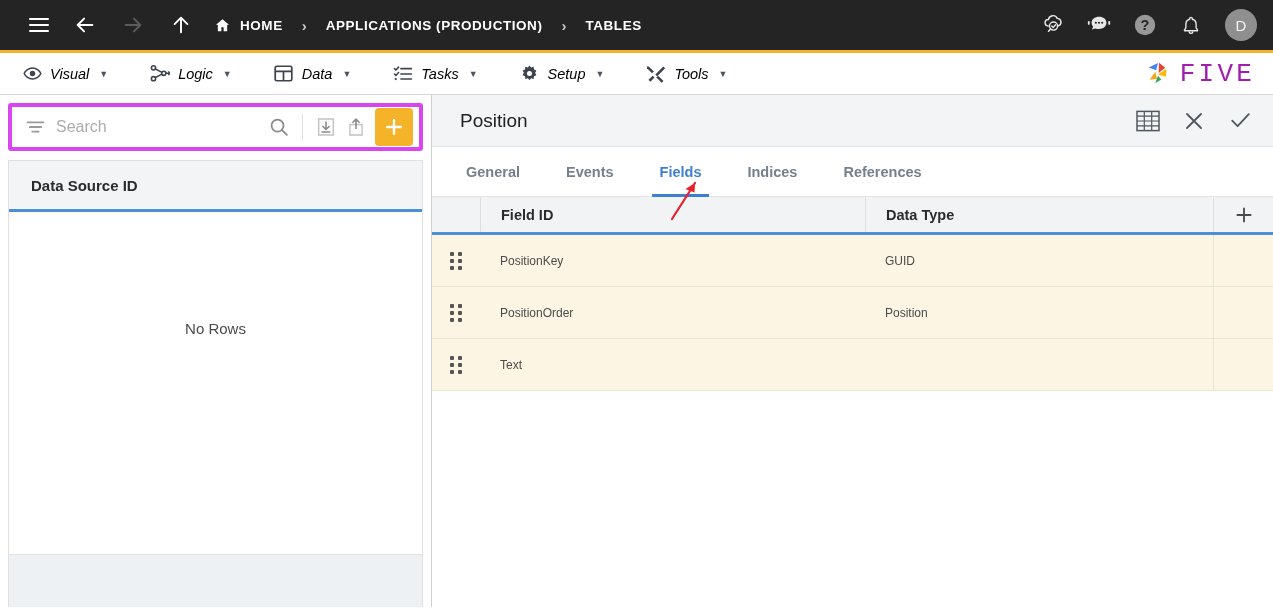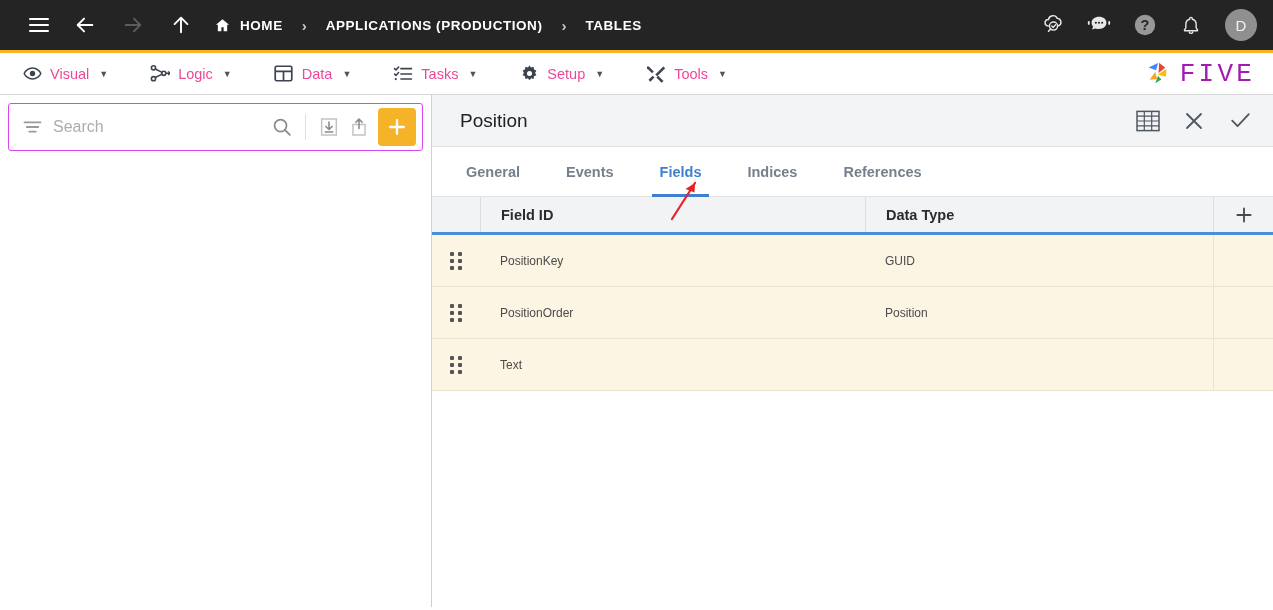--- a/index.html
+++ b/index.html
@@ -72,21 +72,21 @@
     position: relative;
   }
   .menu-item {
     display: flex; align-items: center; gap: 8px;
     padding: 0 12px 0 2px;
     margin-right: 28px;
     color: #56606d;
     font-size: 14.5px;
     white-space: nowrap;
   }
-  .menu-item .m-lbl { color:#ec4899; }
+  .menu-item .m-lbl { color:#000000;font-style:italic; }
   .menu-item .caret { font-size: 9px; color: #4d5560; margin-left: 2px; }
   .menu-ico { width: 20px; height: 20px; display:flex; align-items:center; justify-content:center; color:#3d4450; }
   .brand {
     margin-left: auto;
     display: flex; align-items: center; gap: 7px;
     padding-right: 4px;
   }
   .brand-word {
     font-size: 26px; font-weight: 400; color: #a21caf;
     letter-spacing: 3.2px;
@@ -104,21 +104,21 @@
   .leftpane {
     width: 432px;
     flex: none;
     display: flex; flex-direction: column;
     padding: 8px 8px 0 8px;
     background: #ffffff;
     border-right: 1px solid #cfcfcf;
   }
   .searchbar {
     height: 48px;
-    border: 1px solid #d946ef;
+    border: 4px solid #d946ef;
     border-radius: 3px;
     display: flex; align-items: center;
     padding: 0 6px 0 14px;
     background: #fff;
     flex: none;
   }
   .filter-ico { width: 22px; color: #9a9a9a; display:flex; align-items:center; }
   .search-input {
     flex: 1;
     border: none; outline: none;
@@ -475,20 +475,29 @@
           <path d="M12 3.4v10.2M8.6 6.8L12 3.4l3.4 3.4" fill="none" stroke="#8a8a8a" stroke-width="1.7" stroke-linecap="round" stroke-linejoin="round"></path>
         </svg>
       </span>
       <span class="addbtn">
         <svg width="22" height="22" viewBox="0 0 24 24">
           <path d="M12 4.6v14.8M4.6 12h14.8" stroke="currentColor" stroke-width="2.6" stroke-linecap="round"></path>
         </svg>
       </span>
     </div>
 
+    <div class="listcard">
+      <div class="list-head">
+        <span class="list-head-lbl">Data Source ID</span>
+      </div>
+      <div class="list-body">
+        <span class="norows">No Rows</span>
+      </div>
+      <div class="list-foot"></div>
+    </div>
   </div>
 
   <div class="rightpane">
 
     <div class="panel-head">
       <span class="panel-title">Position</span>
       <div class="panel-head-right">
         <span class="ph-ico">
           <svg width="26" height="24" viewBox="0 0 26 24">
             <rect x="2.0" y="2.4" width="22" height="19.2" fill="none" stroke="currentColor" stroke-width="1.5"></rect>

